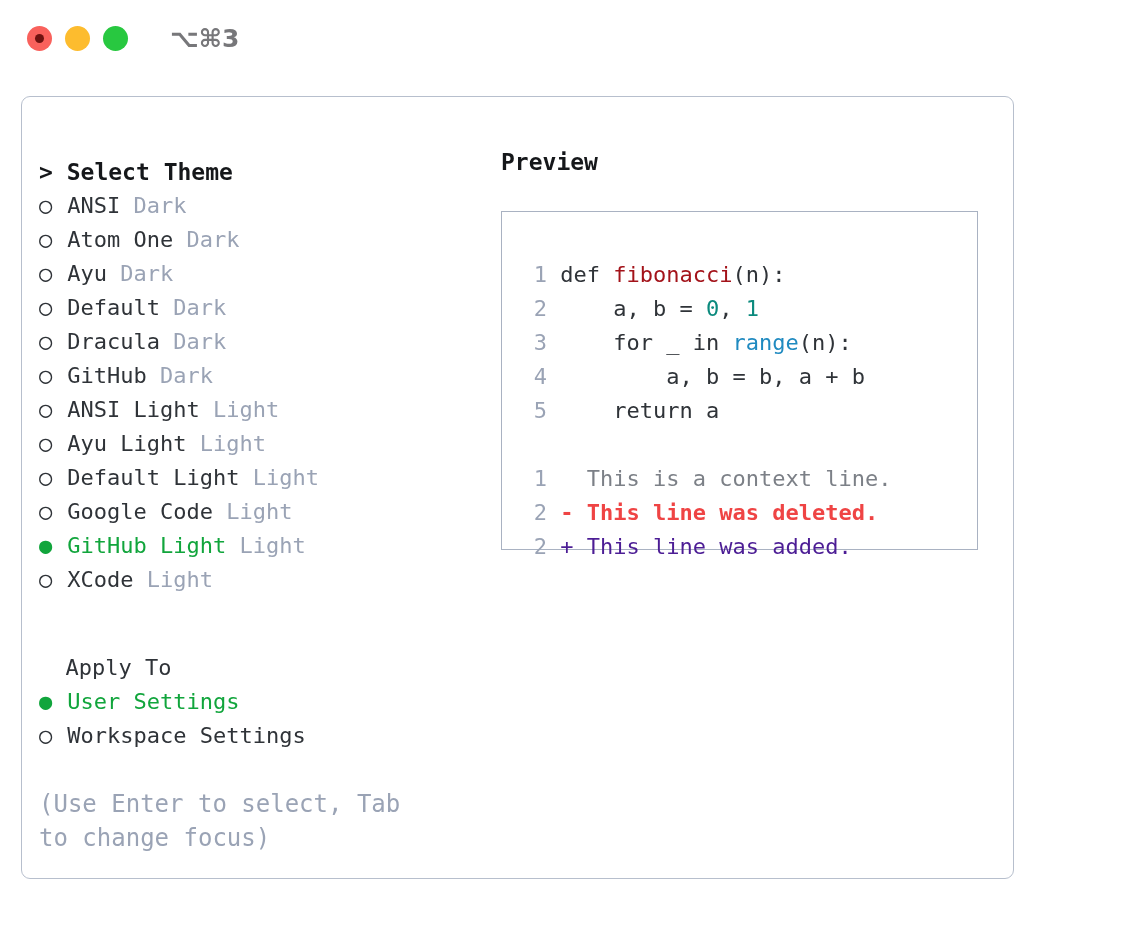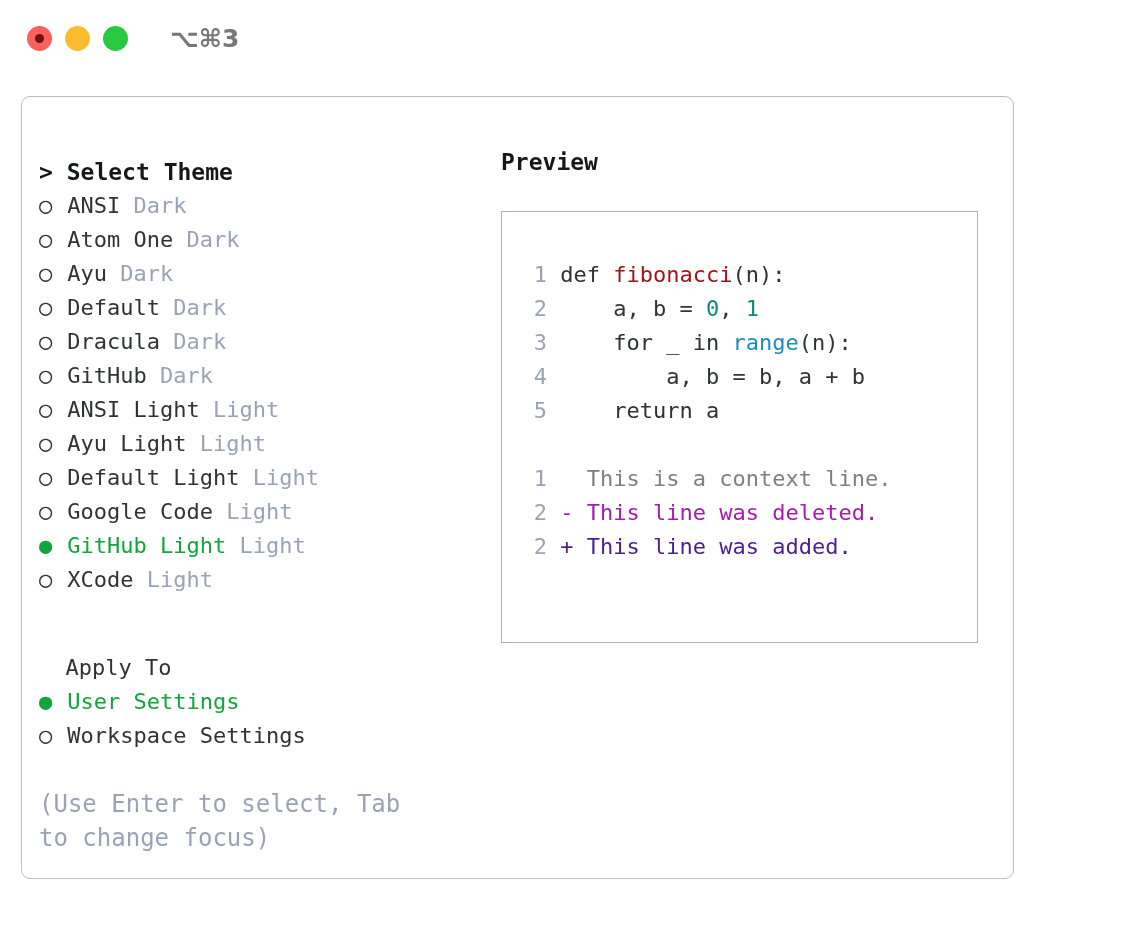--- a/index.html
+++ b/index.html
@@ -154,21 +154,21 @@
   .right-col {
     position: absolute;
     left: 479px;
     top: 48px;
     width: 500px;
   }
 
   .preview-box {
     margin-top: 32px;
     width: 477px;
-    height: 432px;
+    height: 339px;
     border: 1.6px solid #a9b2c2;
     box-sizing: border-box;
     background: #ffffff;
     position: relative;
   }
 
   .code {
     position: absolute;
     left: 19px;
     top: 46px;
@@ -184,21 +184,21 @@
     color: #9aa3b5;
   }
   .tok-plain { color: #2f3338; }
   .tok-fn    { color: #a3131a; }
   .tok-num   { color: #0b8a7d; }
   .tok-call  { color: #1f8ac0; }
 
   .spacer-line { height: 34px; }
 
   .tok-ctx { color: #7c8087; }
-  .tok-del { color: #a21caf; }
+  .tok-del { color: #ef4444; font-weight: bold; }
   .tok-add { color: #4c1d95; }
 </style>
 </head>
 <body>
 
 <div class="window">
 
   <div class="titlebar">
     <div class="lights">
       <div class="light red"></div>

